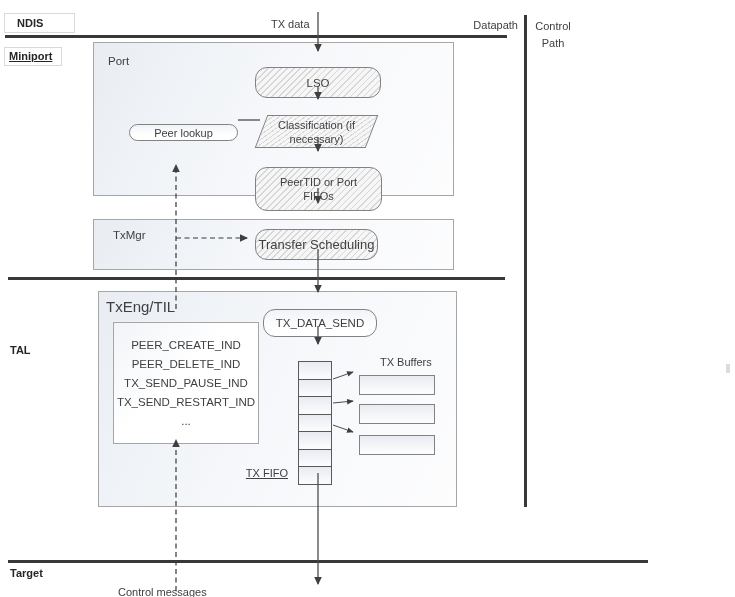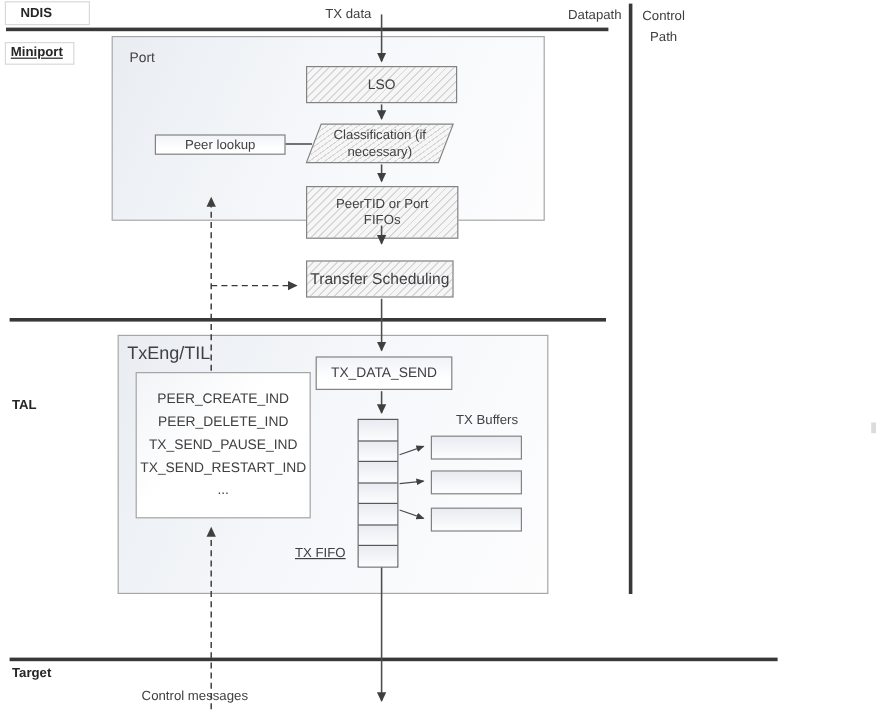--- a/index.html
+++ b/index.html
@@ -3,32 +3,32 @@
 <meta charset="utf-8">
 <style>
   :root{
     --line-dark:#383838; --connector:#4d4d4d; --box-border:#828282;
     --container-border:#a6a6a6; --hatch-line:#d7d7d7; --hatch-bg:#f6f6f6;
     --grad-top:#e9edf2; --text:#404044; --label-box-border:#d9d9d9;
   }
   html,body{margin:0;padding:0;background:#fff;}
   .canvas{position:relative;width:735px;height:597px;background:#fff;overflow:hidden;
     font-family:"Liberation Sans",sans-serif;color:var(--text);font-size:11px;}
-  .abs{position:absolute;}
+  .abs{position:absolute;margin-top:12px;}
   .lane-label{font-weight:bold;color:#262626;font-size:11px;white-space:nowrap;}
   .label-box{background:#fff;border:1px solid var(--label-box-border);line-height:18px;}
   .sep{background:var(--line-dark);}
   .container-box{border:1px solid var(--container-border);
     background:linear-gradient(115deg,#e9edf2 0%,#f5f7fa 45%,#fdfdfe 100%);}
   .corner-label{position:absolute;white-space:nowrap;font-size:11.5px;}
   .hatched{background-color:var(--hatch-bg);
     background-image:repeating-linear-gradient(135deg,rgba(0,0,0,0) 0px,rgba(0,0,0,0) 3.5px,var(--hatch-line) 3.5px,var(--hatch-line) 4.6px);
     border:1.4px solid var(--box-border);box-sizing:border-box;}
   .proc{display:flex;flex-direction:column;align-items:center;justify-content:center;
-    text-align:center;line-height:14px;white-space:nowrap;}
+    text-align:center;line-height:14px;white-space:nowrap;border-radius:12px;}
   .plainbox{border:1px solid var(--box-border);box-sizing:border-box;
     background:linear-gradient(180deg,#f1f3f7 0%,#ffffff 70%);}
   .clsf-bg{position:absolute;left:8px;right:8px;top:0;bottom:0;transform:skewX(-21deg);}
   .clsf-text{position:absolute;inset:0;display:flex;flex-direction:column;align-items:center;
     justify-content:center;line-height:14px;text-align:center;}
   .ind-box{border:1px solid var(--container-border);box-sizing:border-box;
     background:linear-gradient(135deg,#f2f4f7 0%,#ffffff 45%);
     display:flex;flex-direction:column;align-items:center;justify-content:center;
     font-size:11.5px;line-height:19px;text-align:center;}
   .fifo{display:flex;flex-direction:column;border:1px solid #595959;box-sizing:border-box;}
@@ -84,20 +84,23 @@
 
   <div class="abs plainbox proc" style="left:129px;top:112px;width:109px;height:17px;">
     <span>Peer lookup</span>
   </div>
 
   <div class="abs hatched proc" style="left:255px;top:155px;width:127px;height:44px;">
     <span>PeerTID or Port</span>
     <span>FIFOs</span>
   </div>
 
+  <div class="abs container-box" style="left:93px;top:207px;width:359px;height:49px;">
+    <span class="corner-label" style="left:19px;top:9px;">TxMgr</span>
+  </div>
 
   <div class="abs hatched proc" style="left:255px;top:217px;width:123px;height:31px;font-size:13px;">
     <span>Transfer Scheduling</span>
   </div>
 
   <div class="abs container-box" style="left:98px;top:279px;width:357px;height:214px;">
     <span class="corner-label" style="left:7px;top:6px;font-size:15px;">TxEng/TIL</span>
   </div>
 
   <div class="abs ind-box" style="left:113px;top:310px;width:146px;height:122px;">

